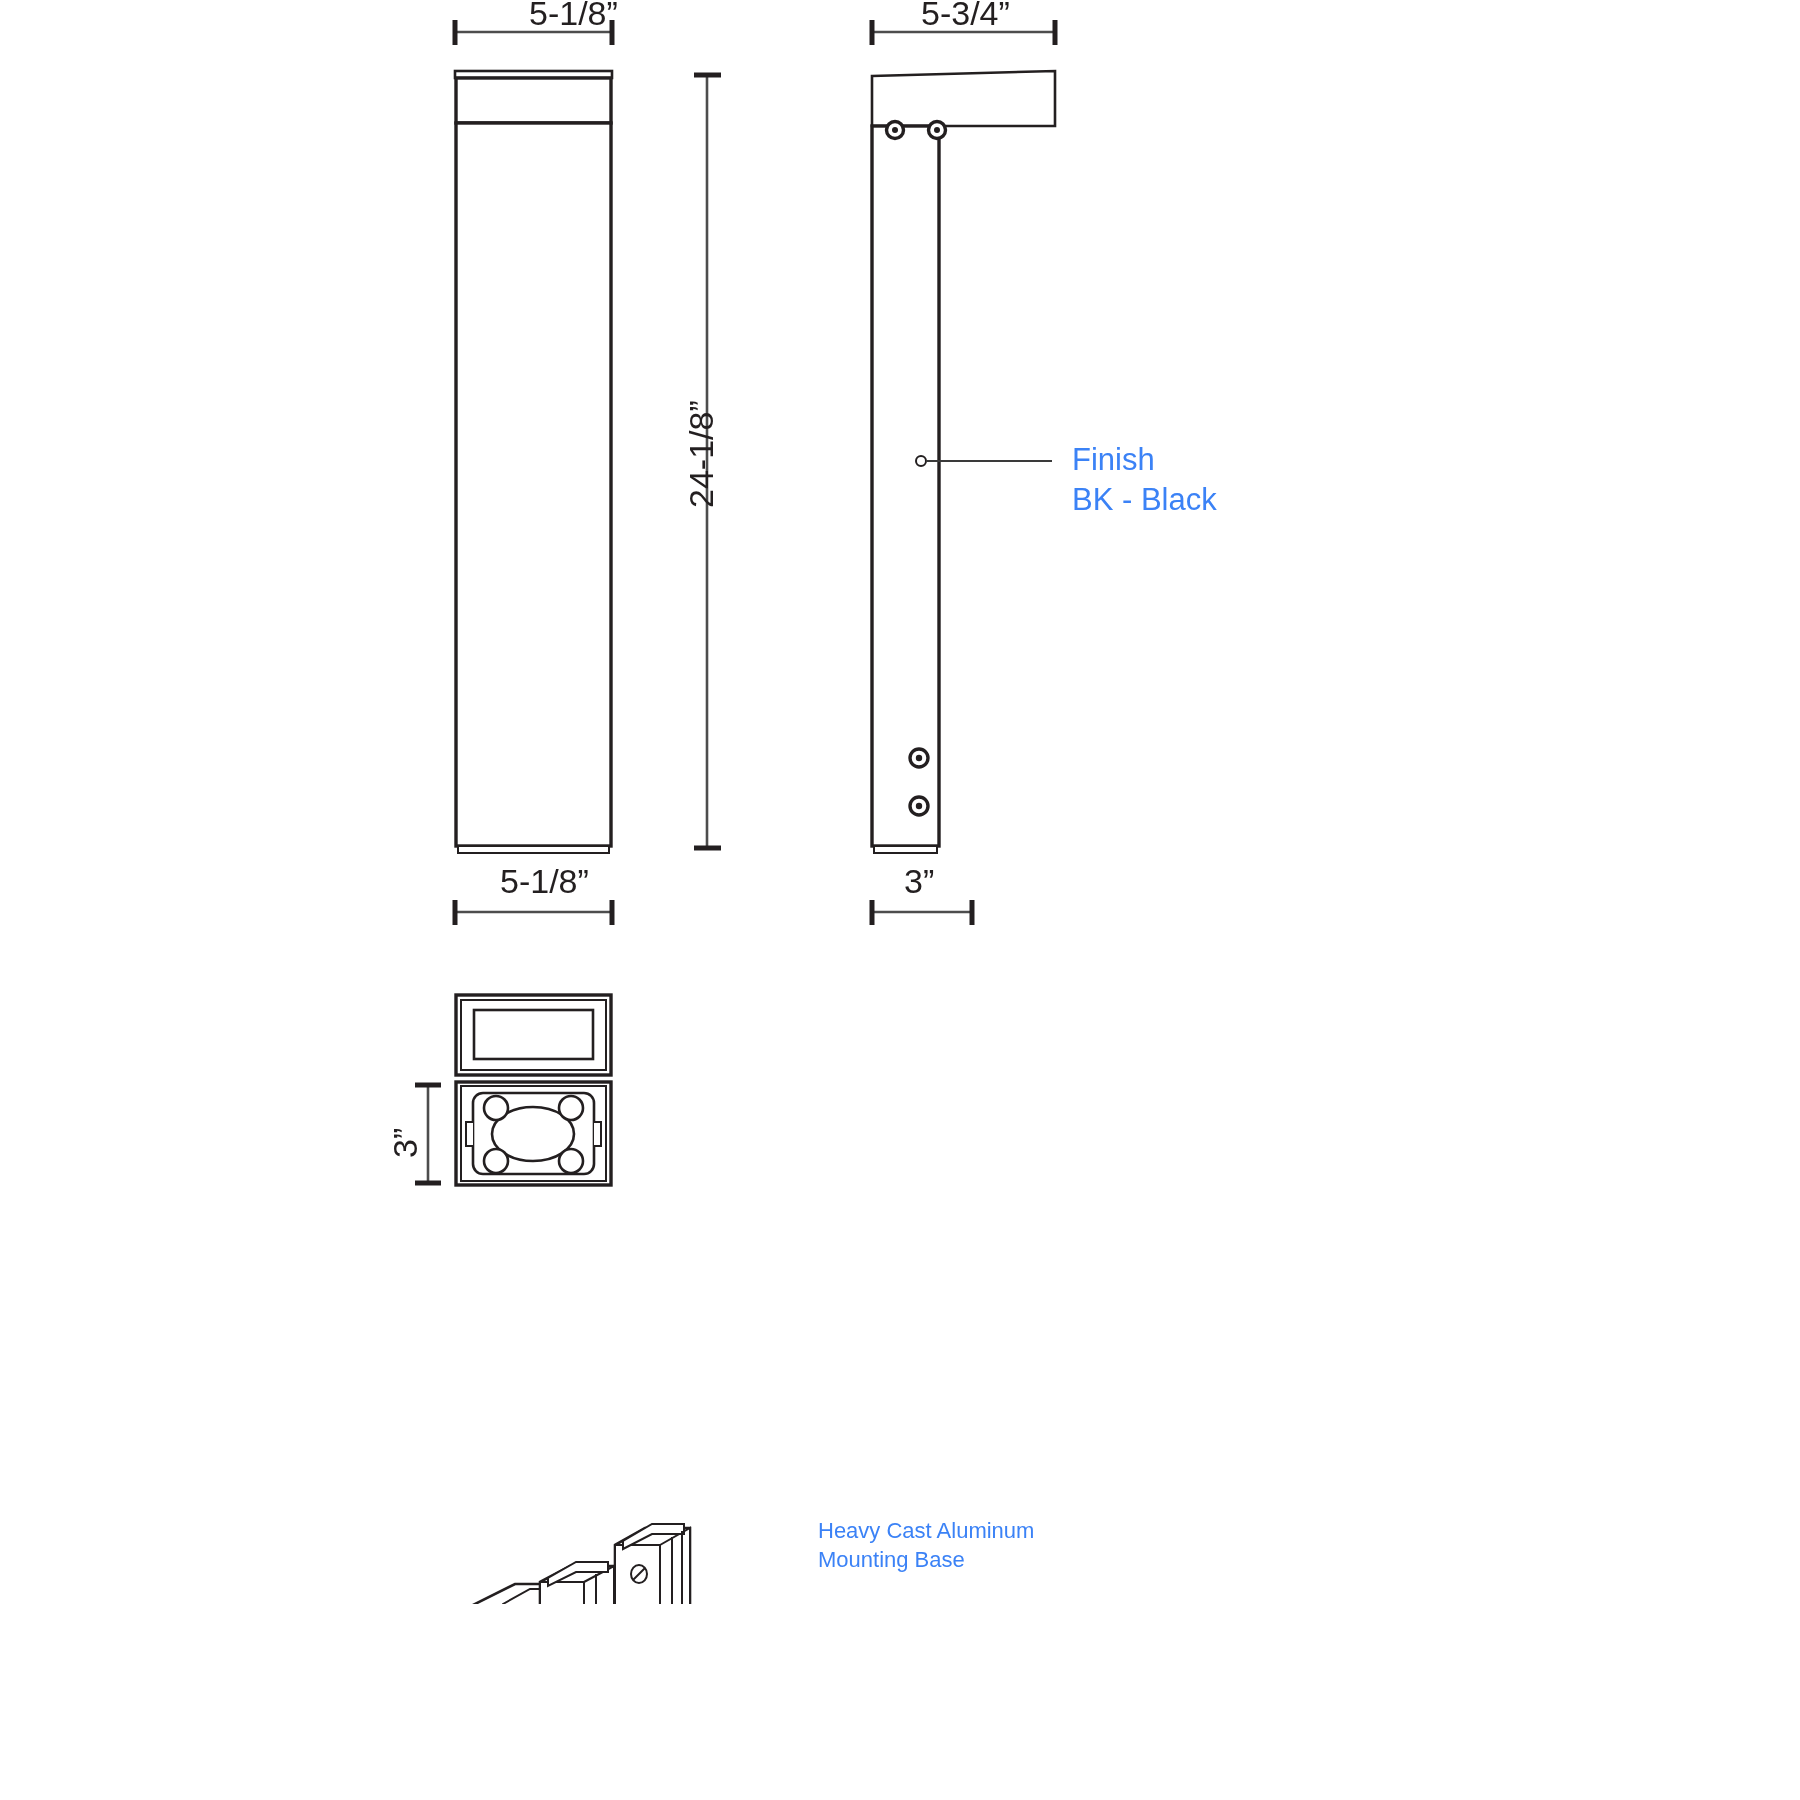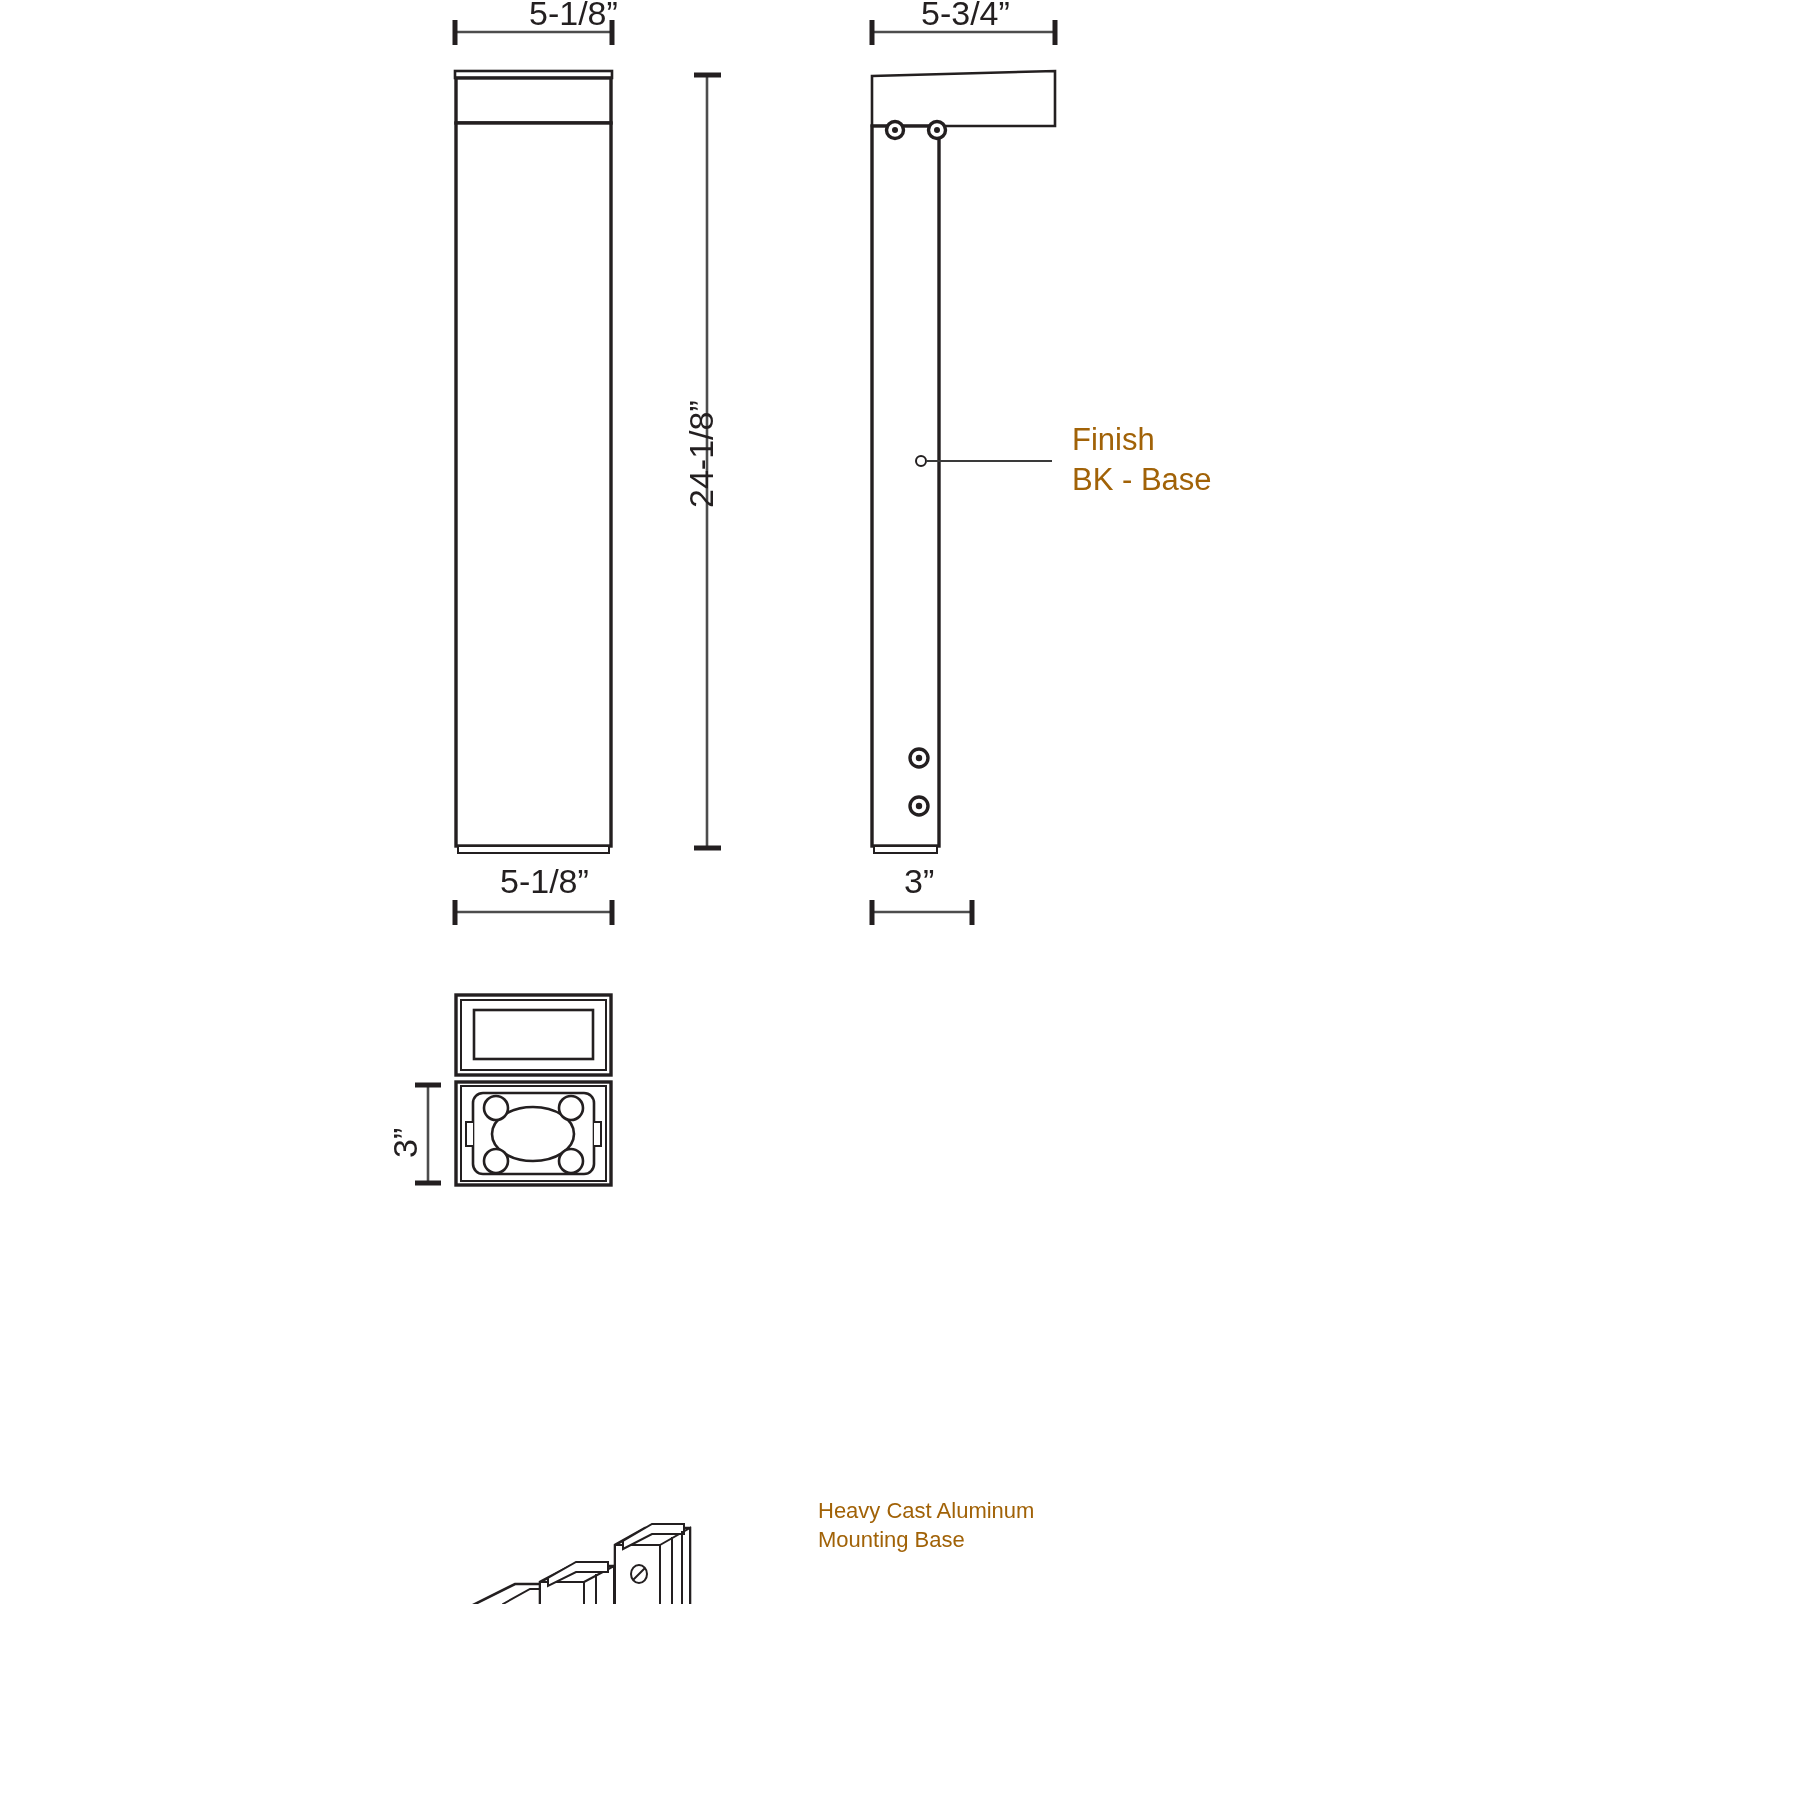--- a/index.html
+++ b/index.html
@@ -28,22 +28,23 @@
     letter-spacing: 0px;
   }
   .dim-label.vertical {
     transform-origin: 0 0;
   }
   .callout-text {
     position: absolute;
     font-family: "Liberation Sans", sans-serif;
     font-size: 31px;
     line-height: 1.28;
-    color: #a16207;
+    color: #3b82f6;
     white-space: nowrap;
+    margin-top: 20px;
   }
   .callout-text.bold-ish {
     font-size: 22px;
     line-height: 1.34;
   }
   svg.layer {
     position: absolute;
     left: 0;
     top: 0;
     width: 1800px;
@@ -249,21 +250,21 @@
   <div class="dim-label vertical" style="left:682px; top:508px; transform: rotate(-90deg);">24-1/8”</div>
 
   <div class="dim-label" style="left:500px; top:862px;">5-1/8”</div>
 
   <div class="dim-label" style="left:904px; top:862px;">3”</div>
 
   <div class="dim-label vertical" style="left:386px; top:1158px; transform: rotate(-90deg);">3”</div>
 
   <div class="callout-text" style="left:1072px; top:420px;">
     <div>Finish</div>
-    <div>BK - Base</div>
+    <div>BK - Black</div>
   </div>
 
   <div class="callout-text bold-ish" style="left:818px; top:1496px;">
     <div>Heavy Cast Aluminum</div>
     <div>Mounting Base</div>
   </div>
 
 </div>
 
 </body></html>

